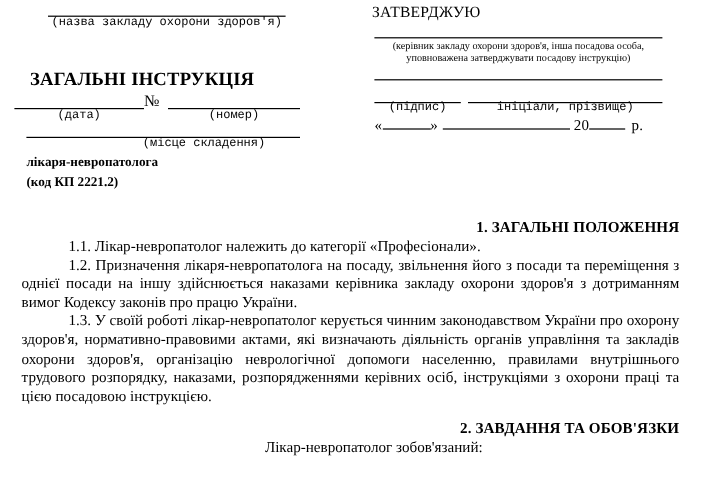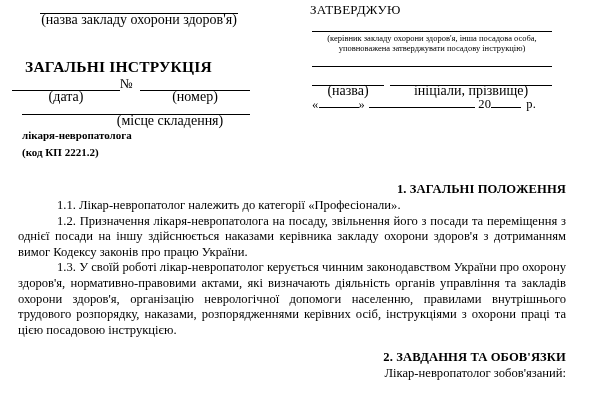--- a/index.html
+++ b/index.html
@@ -20,24 +20,25 @@
   }
   .rule {
     position: absolute;
     border-bottom: 1px solid #000;
     height: 0;
     font-size: 0;
     line-height: 0;
   }
   .cap {
     position: absolute;
-    font-size: 14px;
+    font-size: 10px;
     line-height: 10px;
     text-align: center;
     white-space: nowrap;
+    font-family: Liberation Mono, monospace;
   }
   .capwrap {
     position: absolute;
     font-size: 8.5px;
     line-height: 10.5px;
     text-align: center;
   }
 
   
   #header-left { position: absolute; left: 0; top: 0; width: 300px; height: 170px; }
@@ -93,21 +94,21 @@
     font-size: 12.6px;
     line-height: 15.6px;
     text-align: justify;
     text-indent: 39px;
     margin: 0;
     hyphens: none;
   }
   .para-noind {
     font-size: 12.6px;
     line-height: 15.6px;
-    text-align: right;
+    text-align: center;
     text-indent: 0;
     margin: 0;
   }
   .sec-gap2 { height: 12px; }
 </style>
 </head>
 <body>
 
 <div class="page">
 
@@ -137,21 +138,21 @@
     <div class="approve-title" style="left:10px; top:2px;">ЗАТВЕРДЖУЮ</div>
 
     <div class="rule" style="left:12px; top:31px; width:240px;"></div>
     <div class="capwrap" style="left:6px; top:33px; width:252px;">(керівник закладу охорони здоров'я, інша посадова особа,</div>
     <div class="capwrap" style="left:6px; top:43px; width:252px;">уповноважена затверджувати посадову інструкцію)</div>
 
     <div class="rule" style="left:12px; top:66px; width:240px;"></div>
 
     <div class="rule" style="left:12px; top:85px; width:72px;"></div>
     <div class="rule" style="left:90px; top:85px; width:162px;"></div>
-    <div class="cap" style="left:12px; top:86px; width:72px;">(назва)</div>
+    <div class="cap" style="left:12px; top:86px; width:72px;">(підпис)</div>
     <div class="cap" style="left:90px; top:86px; width:162px;">ініціали, прізвище)</div>
 
     <div class="quote-line" style="left:12px; top:97px;">
       <span>«</span><span class="rule" style="position:relative; display:inline-block; width:40px; vertical-align:baseline; border-bottom:1px solid #000;"></span><span>»</span><span class="rule" style="position:relative; display:inline-block; width:106px; vertical-align:baseline; border-bottom:1px solid #000; margin-left:4px;"></span><span style="margin-left:3px;">20</span><span class="rule" style="position:relative; display:inline-block; width:30px; vertical-align:baseline; border-bottom:1px solid #000;"></span><span style="margin-left:5px;">р.</span>
     </div>
   </div>
 
   <div id="body">
 
     <div class="sec-head">1. ЗАГАЛЬНІ ПОЛОЖЕННЯ</div>

